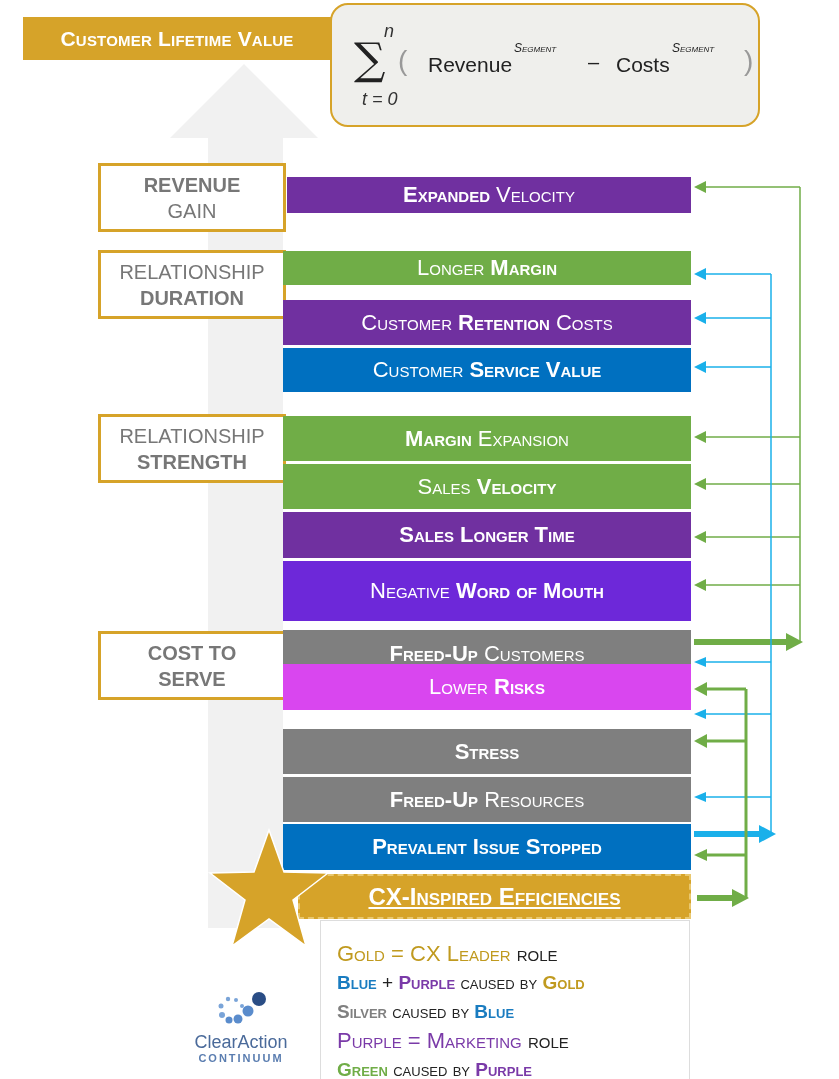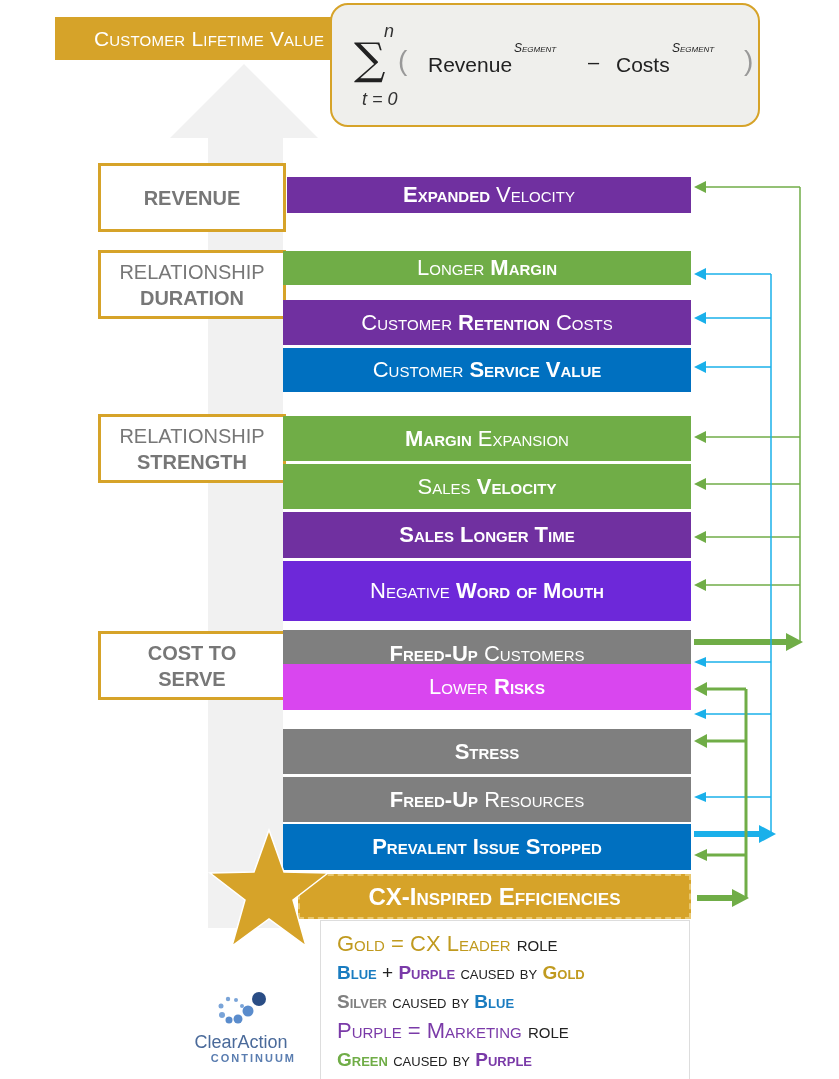--- a/index.html
+++ b/index.html
@@ -1,51 +1,51 @@
 <!DOCTYPE html>
 <html><head>
 <meta charset="utf-8">
 <style>
   html, body { margin: 0; padding: 0; background: #ffffff; }
   body { width: 839px; height: 1079px; position: relative; overflow: hidden;
          font-family: "Liberation Sans", "DejaVu Sans", sans-serif; }
   .abs { position: absolute; }
   .title-banner { left: 23px; top: 17px; width: 308px; height: 43px; background: #d6a329;
-    color: #fff; font-weight: normal; font-size: 21px; display: flex; align-items: center; justify-content: center;
-    font-variant: small-caps; letter-spacing: 0.2px; margin-left: 32px; }
+    color: #fff; font-weight: bold; font-size: 21px; display: flex; align-items: center; justify-content: center;
+    font-variant: small-caps; letter-spacing: 0.2px; }
   .formula-box { left: 330px; top: 3px; width: 430px; height: 124px; background: #efefec;
     border: 2px solid #d6a329; border-radius: 18px; box-sizing: border-box; color: #333; }
   .formula-box .sigma { position: absolute; left: 22px; top: 28px; font-family: "DejaVu Serif", serif; font-size: 44px; color: #222; }
   .formula-box .n { position: absolute; left: 52px; top: 16px; font-style: italic; font-size: 18px; }
   .formula-box .t0 { position: absolute; left: 30px; top: 84px; font-style: italic; font-size: 18px; }
   .formula-box .paren { position: absolute; top: 40px; font-size: 28px; color: #999; }
   .formula-box .word { position: absolute; top: 48px; font-size: 21px; color: #222; }
   .formula-box .sup { position: absolute; top: 36px; font-size: 12px; font-style: italic; font-variant: small-caps; color: #222; }
   .formula-box .minus { position: absolute; top: 46px; font-size: 20px; color: #222; }
 
   .label-box { position: absolute; left: 98px; width: 188px; height: 69px; box-sizing: border-box;
     border: 3px solid #d6a329; background: #fff; color: #777; font-size: 20px; text-align: center;
     display: flex; flex-direction: column; justify-content: center; line-height: 26px; }
   .label-box .b { font-weight: bold; }
 
   .bar { position: absolute; left: 283px; width: 408px; color: #fff; font-size: 22px;
     display: flex; align-items: center; justify-content: center; font-variant: small-caps; white-space: pre; }
   .bar .b { font-weight: bold; }
   .cx-bar { position: absolute; left: 298px; top: 874px; width: 393px; height: 45px; background: #d6a329;
     border: 2px dashed #e9c870; box-sizing: border-box; color: #fff; font-size: 24px; font-weight: bold;
-    font-variant: small-caps; display: flex; align-items: center; justify-content: center; }
+    font-variant: small-caps; display: flex; align-items: center; justify-content: center; text-decoration: underline; }
 
   .legend { left: 320px; top: 920px; width: 370px; height: 159px; border: 1px solid #ddd; border-bottom: none;
-    box-sizing: border-box; background: #fff; padding: 8px 0 0 16px; }
+    box-sizing: border-box; background: #fff; padding: 18px 0 0 16px; }
   .legend .row { font-size: 19px; line-height: 29px; font-variant: small-caps; white-space: nowrap; color: #222; }
   .legend .row.r1, .legend .row.r5 { font-size: 22px; }
 
   .logo { left: 186px; top: 990px; width: 110px; height: 80px; text-align: center; }
   .logo .name { position: absolute; left: 0; top: 42px; width: 110px; font-size: 18px; color: #4a6a9a; }
-  .logo .sub { position: absolute; left: 0; top: 62px; width: 110px; font-size: 11px; font-weight: bold; letter-spacing: 2px; color: #5a7db0; text-align: right; }
+  .logo .sub { position: absolute; left: 0; top: 62px; width: 110px; font-size: 11px; font-weight: bold; letter-spacing: 2px; color: #5a7db0; }
 </style>
 </head>
 <body>
 
 <svg class="abs" style="left:0;top:0" width="839" height="1079">
   <polygon points="244,64 318,138 283,138 283,928 208,928 208,138 170,138" fill="#f1f1f1"></polygon>
 </svg>
 
 <div class="abs title-banner">Customer Lifetime Value</div>
 
@@ -57,20 +57,21 @@
   <span class="word" style="left:96px">Revenue</span>
   <span class="sup" style="left:182px">Segment</span>
   <span class="minus" style="left:256px">–</span>
   <span class="word" style="left:284px">Costs</span>
   <span class="sup" style="left:340px">Segment</span>
   <span class="paren" style="left:412px">)</span>
 </div>
 
 <div class="label-box" style="top:163px">
   <span class="b">REVENUE</span>
+  <span>GAIN</span>
 </div>
 <div class="label-box" style="top:250px">
   <span>RELATIONSHIP</span>
   <span class="b">DURATION</span>
 </div>
 <div class="label-box" style="top:414px">
   <span>RELATIONSHIP</span>
   <span class="b">STRENGTH</span>
 </div>
 <div class="label-box" style="top:631px">

